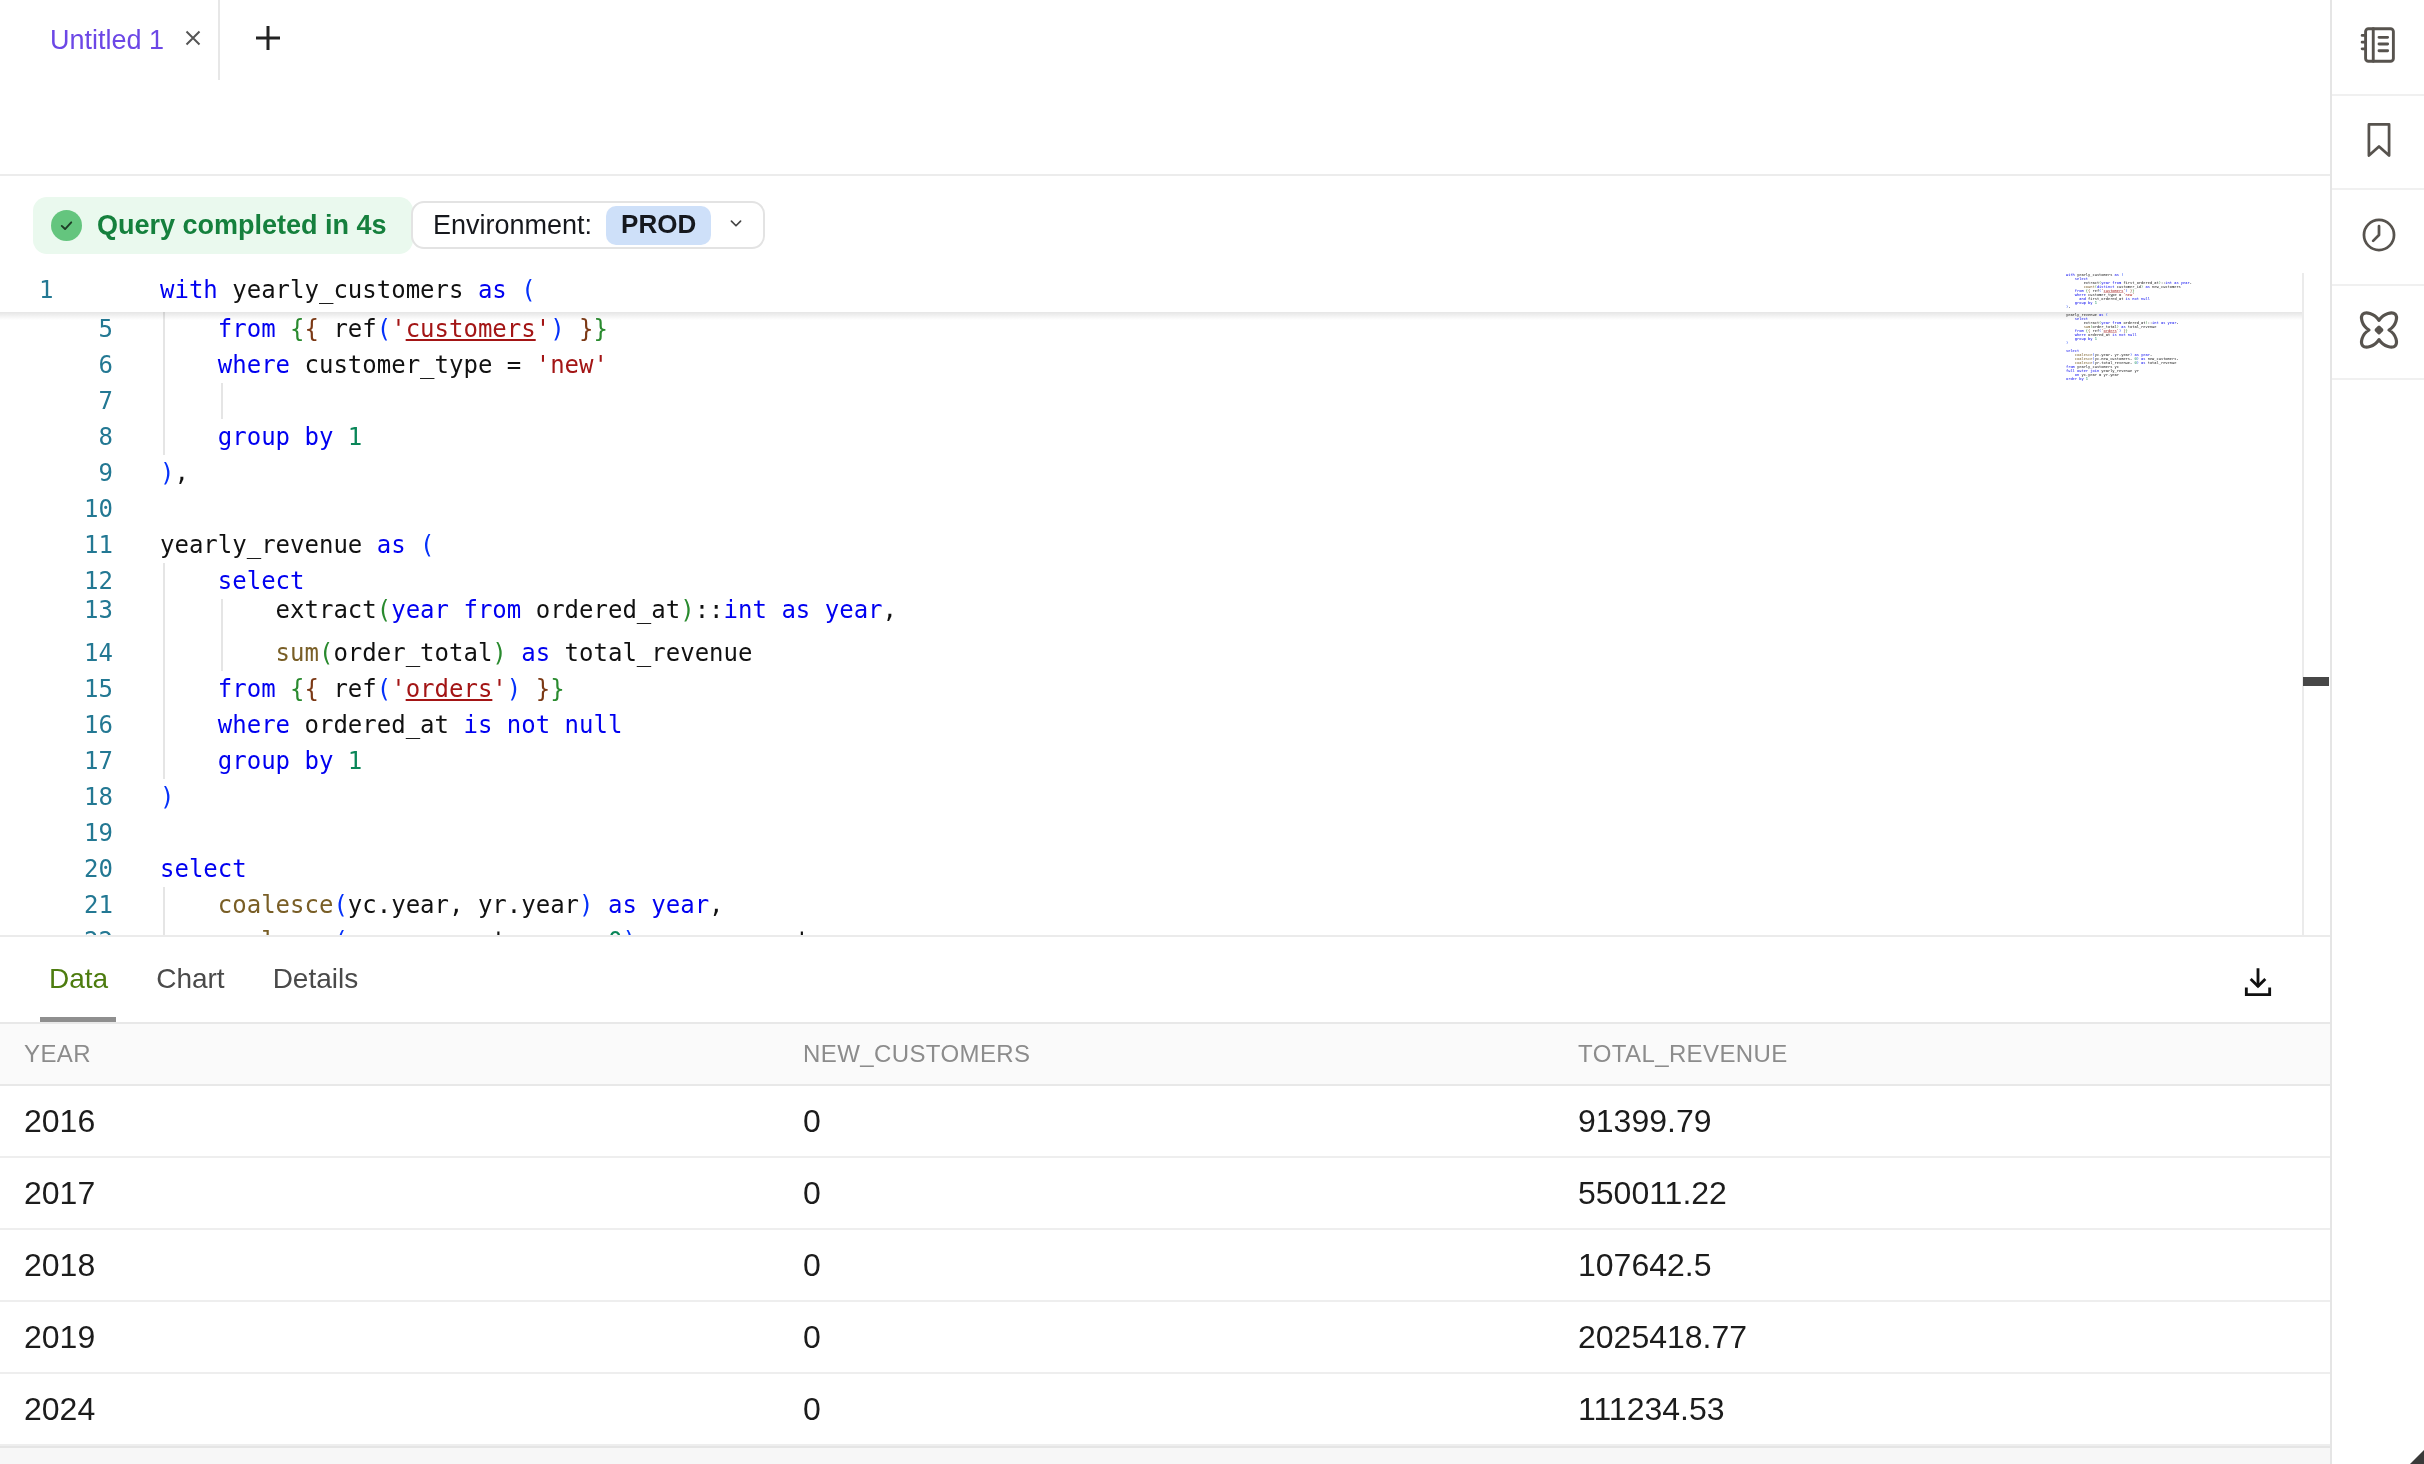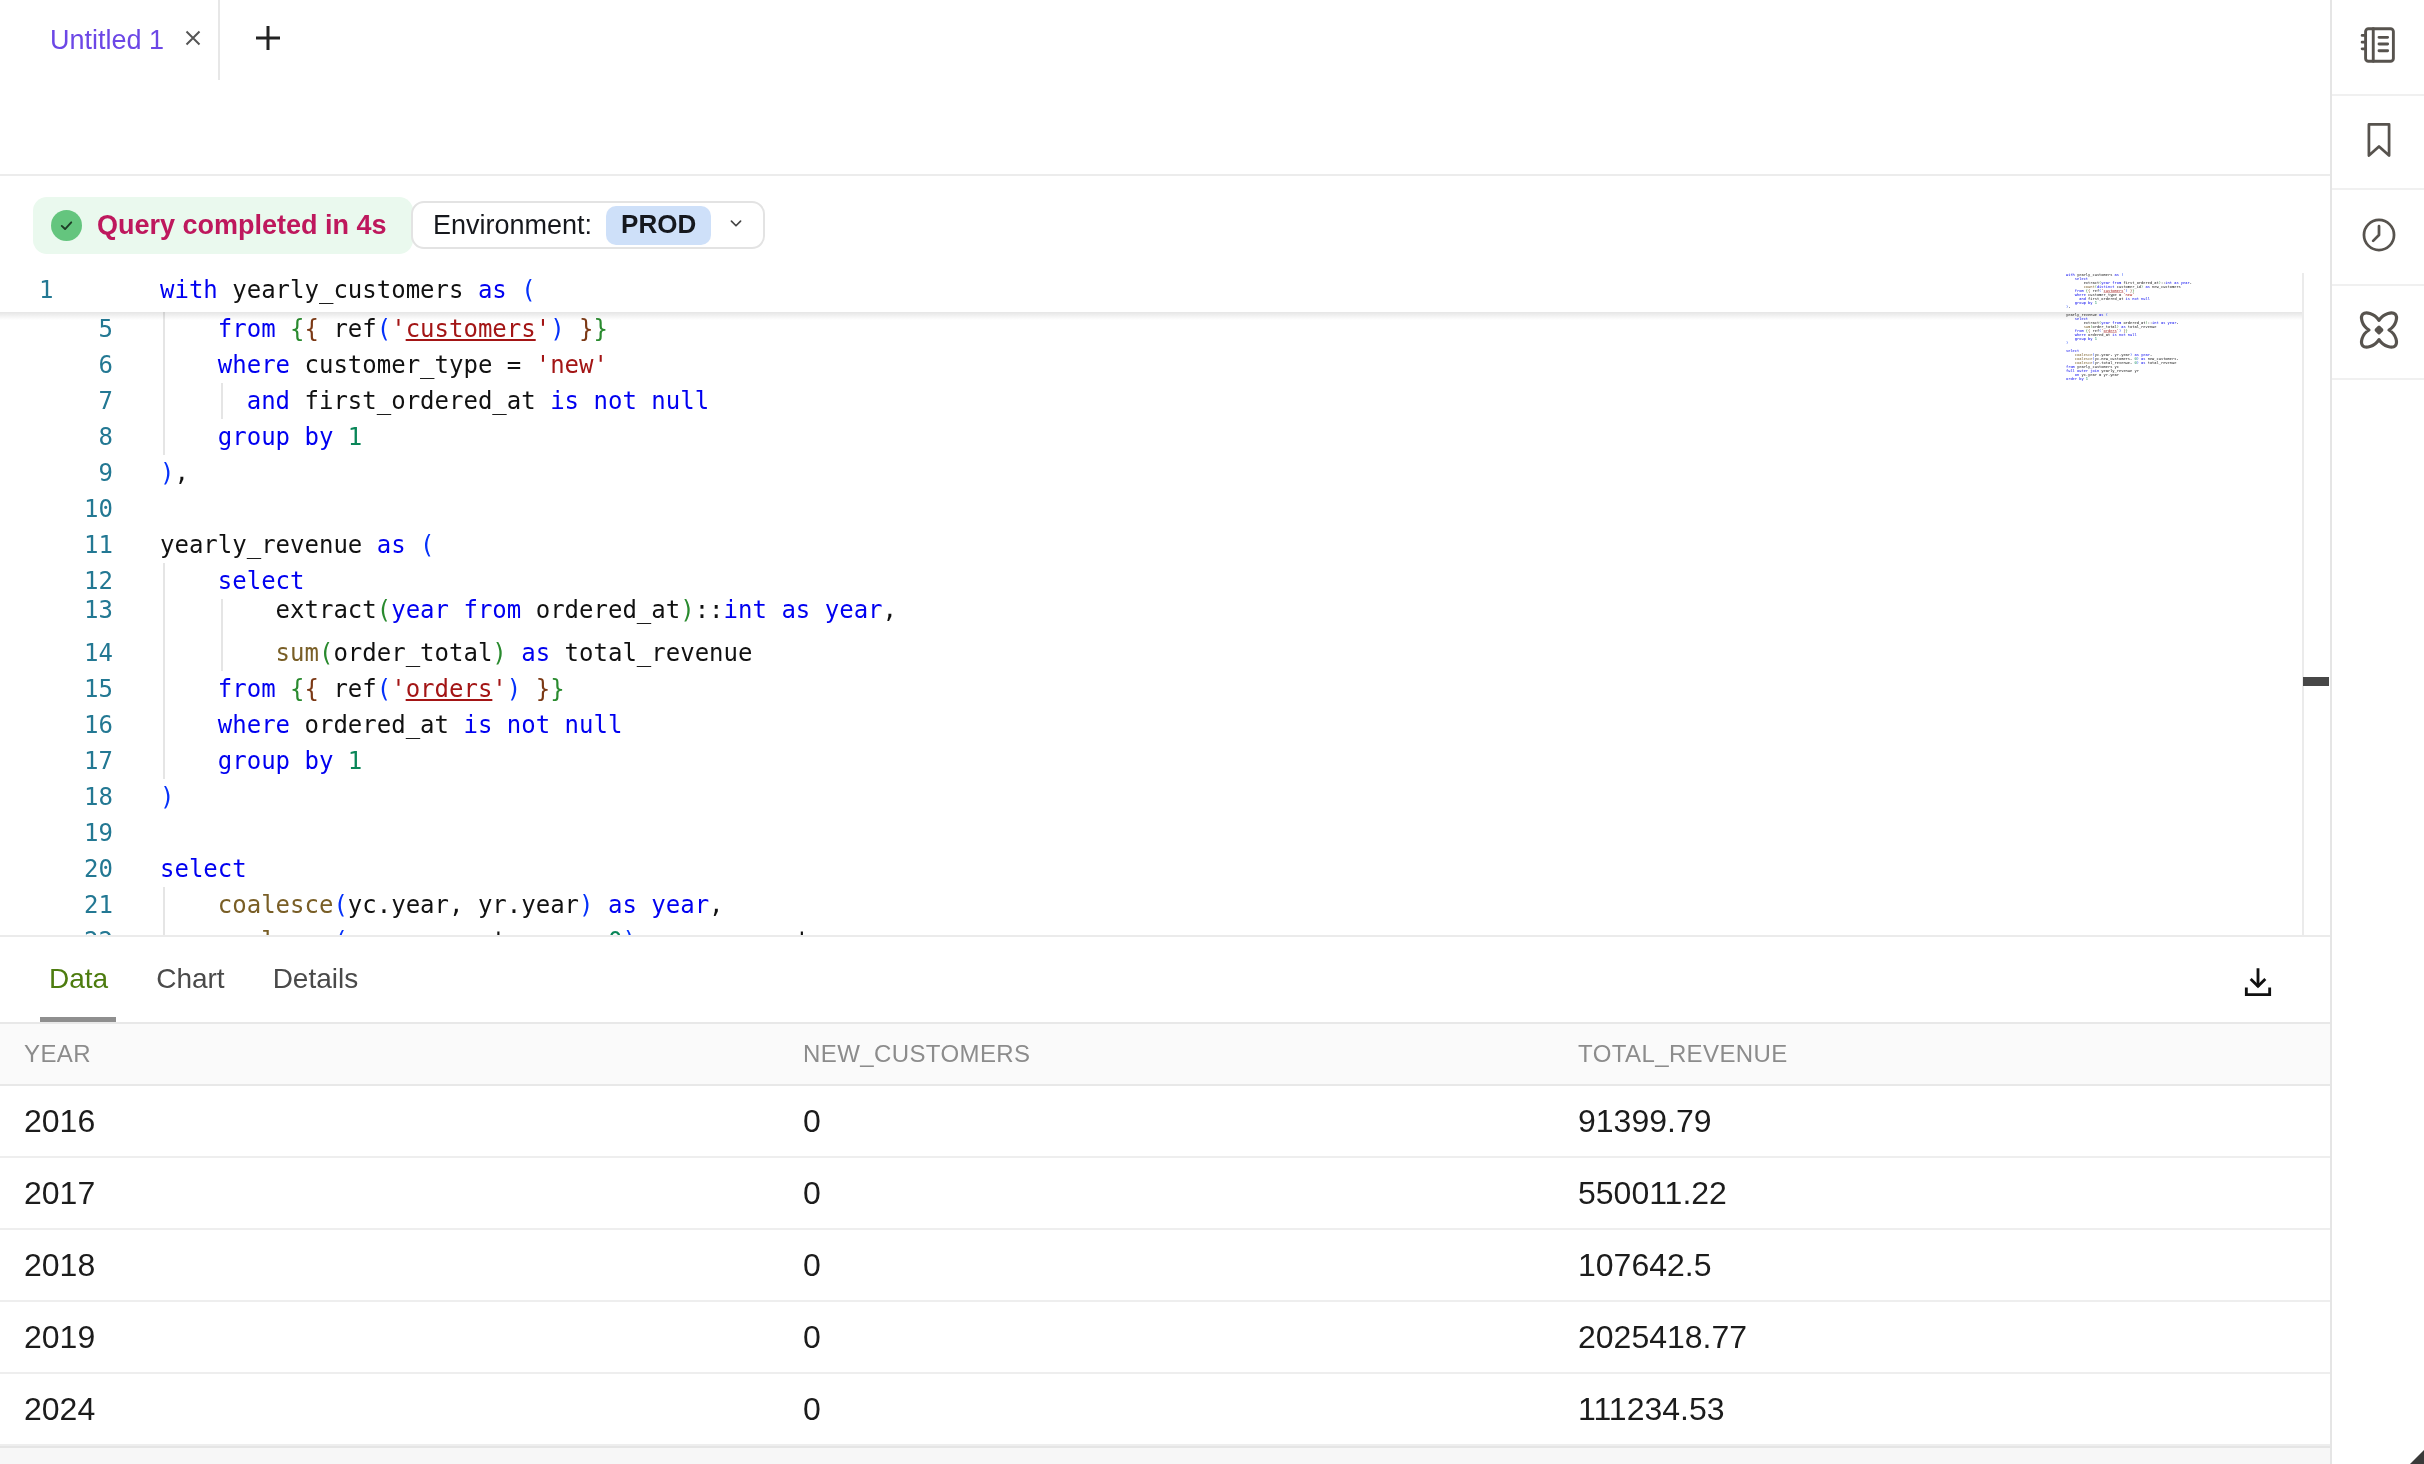--- a/index.html
+++ b/index.html
@@ -15,21 +15,21 @@
 
   
   .toolbar { position:absolute; left:0; top:80px; width:2330px; height:96px; border-bottom:2px solid #ECECEC; background:#fff; }
   .bookmark-btn { position:absolute; left:1876px; top:100px; width:52px; height:60px; display:flex; align-items:center; justify-content:center; }
   .develop-btn { position:absolute; left:1966px; top:99px; width:178px; height:61px; border:2px solid #C3C3C3; border-radius:11px; background:#fff; display:flex; align-items:center; justify-content:center; gap:12px; font-size:27px; color:#1A1A1A; cursor:pointer; }
   .run-btn { position:absolute; left:2170px; top:99px; width:128px; height:61px; border-radius:11px; background:#161616; color:#fff; display:flex; align-items:center; justify-content:center; gap:10px; font-size:27px; font-weight:600; cursor:pointer; }
 
   
   .editor { position:absolute; left:0; top:176px; width:2330px; height:759px; background:#fff; overflow:hidden; }
   .status-badge { position:absolute; left:33px; top:21px; height:57px; background:#EAF9EE; border-radius:14px; display:flex; align-items:center; gap:15px; padding:0 26px 0 18px; }
-  .status-badge-text { color:#be185d; font-size:27px; font-weight:600; }
+  .status-badge-text { color:#15803d; font-size:27px; font-weight:600; }
   .check-circle { width:31px; height:31px; border-radius:50%; background:#64C57E; display:flex; align-items:center; justify-content:center; }
   .env-pill { position:absolute; left:411px; top:25px; height:48px; background:#fff; border:2px solid #E3E3E3; border-radius:13px; display:flex; align-items:center; gap:14px; padding:0 16px 0 20px; }
   .env-label { color:#16181D; font-size:27px; }
   .env-chip { background:#CEE0F9; border-radius:10px; padding:3px 15px 5px; color:#15181E; font-size:26px; font-weight:600; }
 
   .code-font { font-family:"DejaVu Sans Mono", monospace; font-size:24px; }
   .code-line { position:absolute; left:0; height:36px; line-height:36px; width:2200px; }
   .lnum { position:absolute; left:0; top:0; width:113px; text-align:right; color:#237893; }
   .ltext { position:absolute; left:160px; top:0; white-space:pre; color:#111; }
   .sticky-row { position:absolute; left:0; top:100px; height:36px; width:2302px; background:#fff; z-index:3; }
@@ -158,21 +158,20 @@
         <div class="code-line code-font" style="top: 135px;">
           <span class="lnum">5</span>
           <span class="ltext"><span class="tk-t">    </span><span class="tk-k">from</span><span class="tk-t"> </span><span class="tk-b2">{</span><span class="tk-b3">{</span><span class="tk-t"> ref</span><span class="tk-b1">(</span><span class="tk-s">'</span><span class="tk-ln">customers</span><span class="tk-s">'</span><span class="tk-b1">)</span><span class="tk-t"> </span><span class="tk-b3">}</span><span class="tk-b2">}</span></span>
         </div>
         <div class="code-line code-font" style="top: 171px;">
           <span class="lnum">6</span>
           <span class="ltext"><span class="tk-t">    </span><span class="tk-k">where</span><span class="tk-t"> customer_type = </span><span class="tk-s">'new'</span></span>
         </div>
         <div class="code-line code-font" style="top: 207px;">
           <span class="lnum">7</span>
-          <span class="ltext"><span class="tk-t">      </span><span class="tk-k">and</span><span class="tk-t"> first_ordered_at </span><span class="tk-k">is</span><span class="tk-t"> </span><span class="tk-k">not</span><span class="tk-t"> </span><span class="tk-k">null</span></span>
         </div>
         <div class="code-line code-font" style="top: 243px;">
           <span class="lnum">8</span>
           <span class="ltext"><span class="tk-t">    </span><span class="tk-k">group</span><span class="tk-t"> </span><span class="tk-k">by</span><span class="tk-t"> </span><span class="tk-n">1</span></span>
         </div>
         <div class="code-line code-font" style="top: 279px;">
           <span class="lnum">9</span>
           <span class="ltext"><span class="tk-b1">)</span><span class="tk-t">,</span></span>
         </div>
         <div class="code-line code-font" style="top: 315px;">

